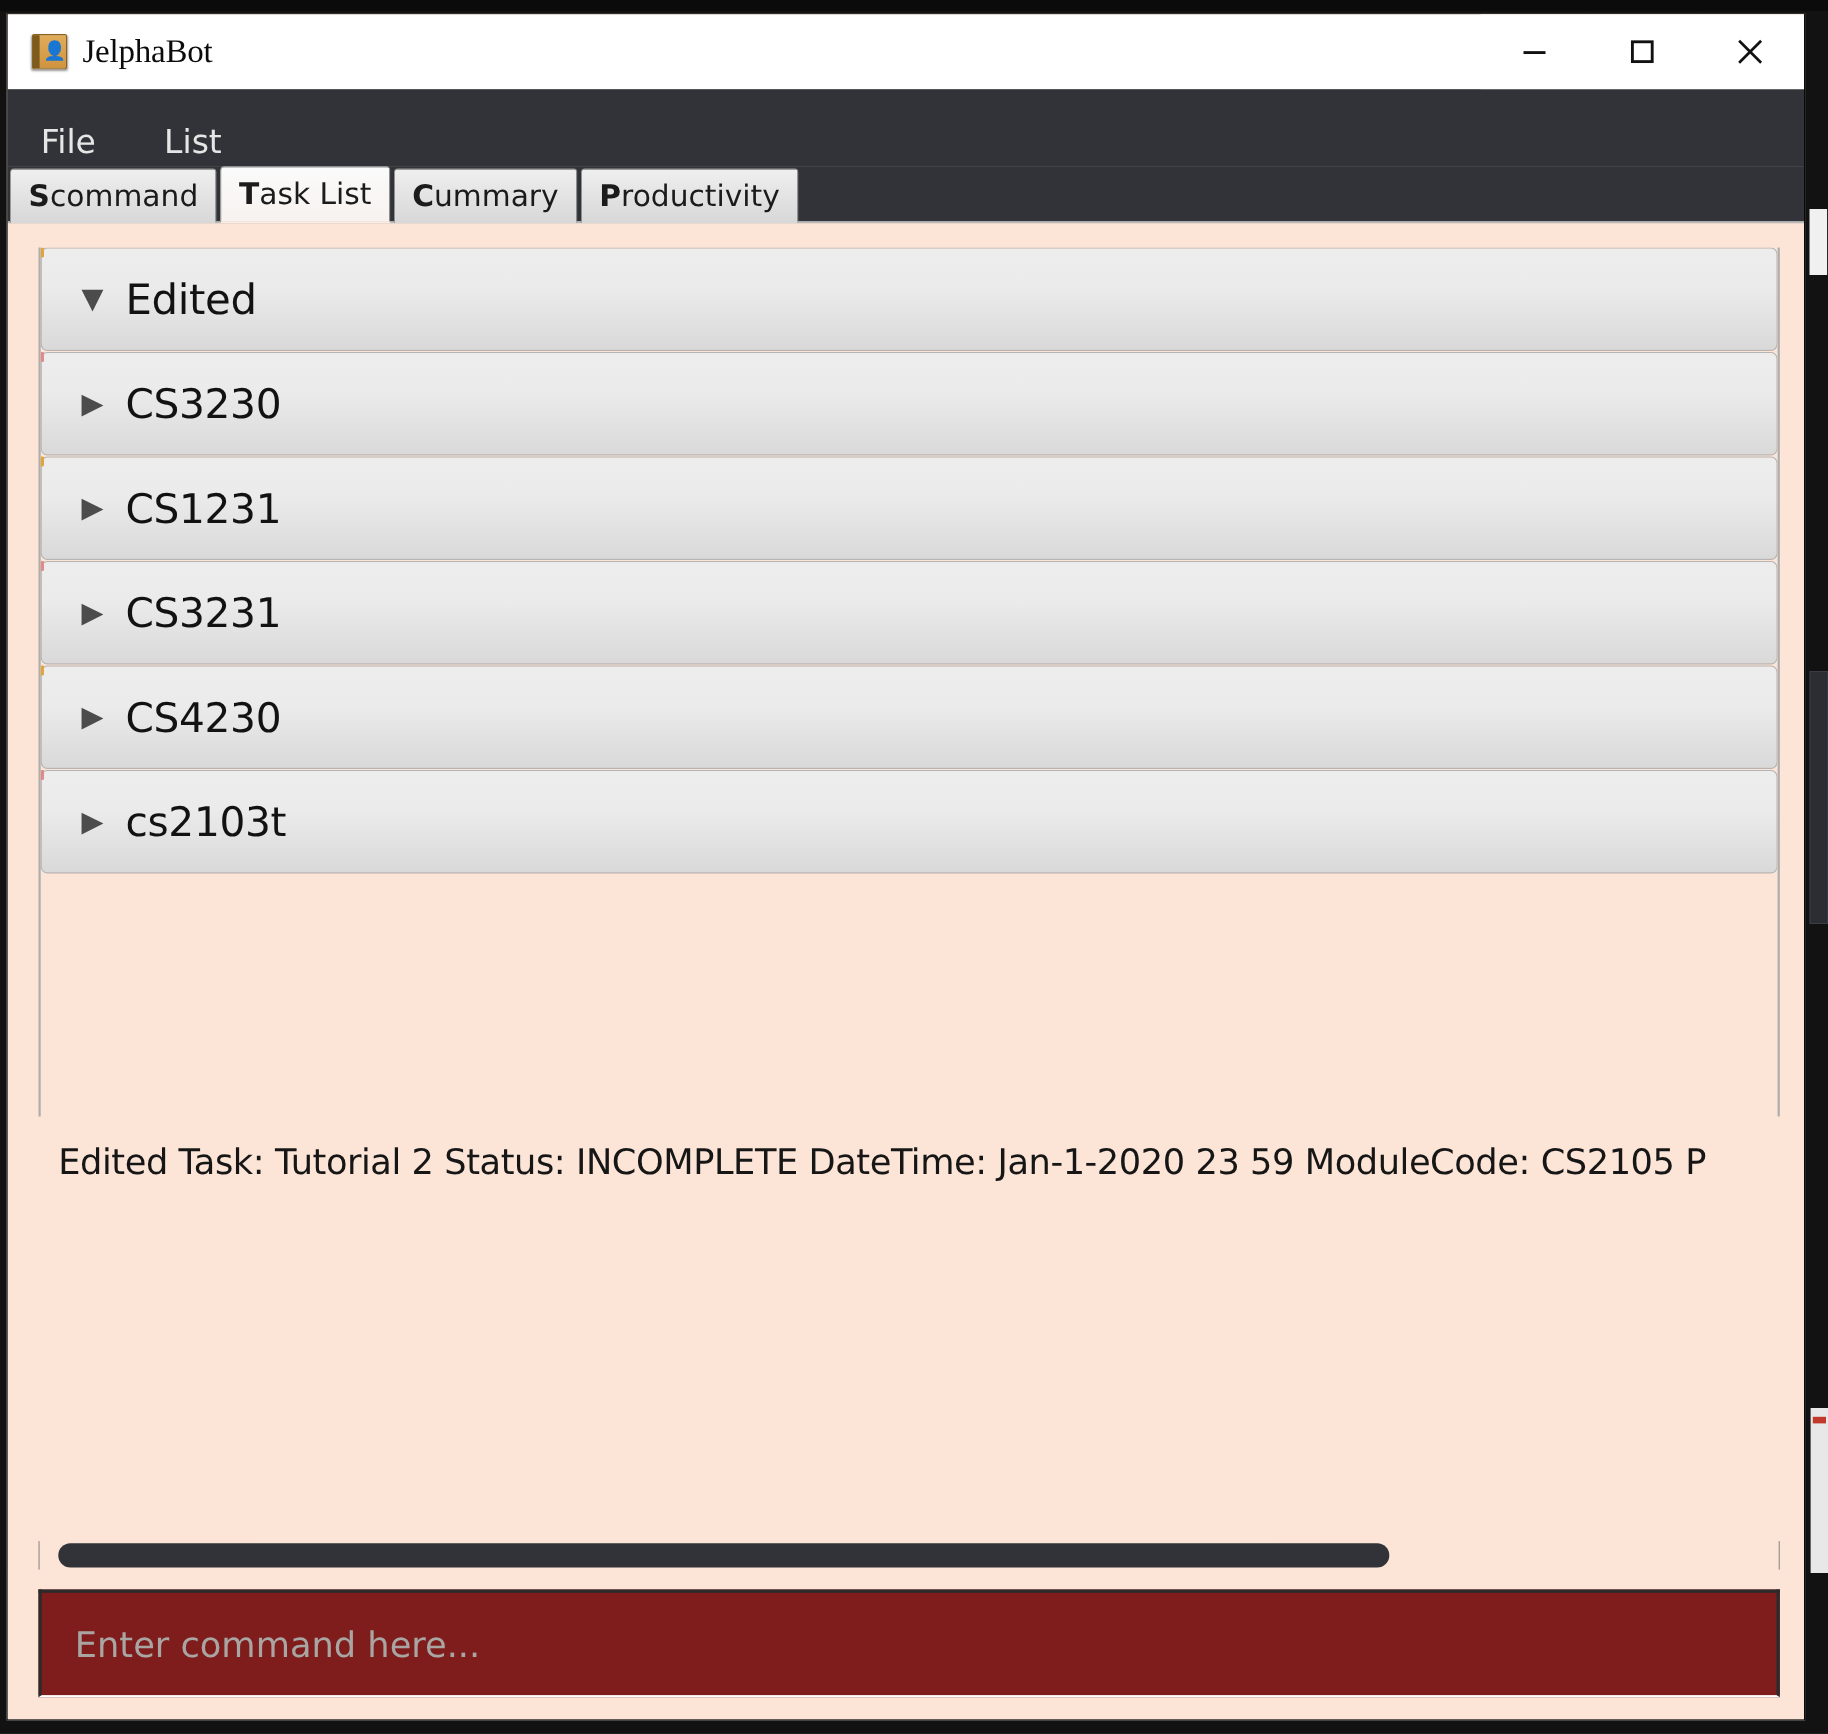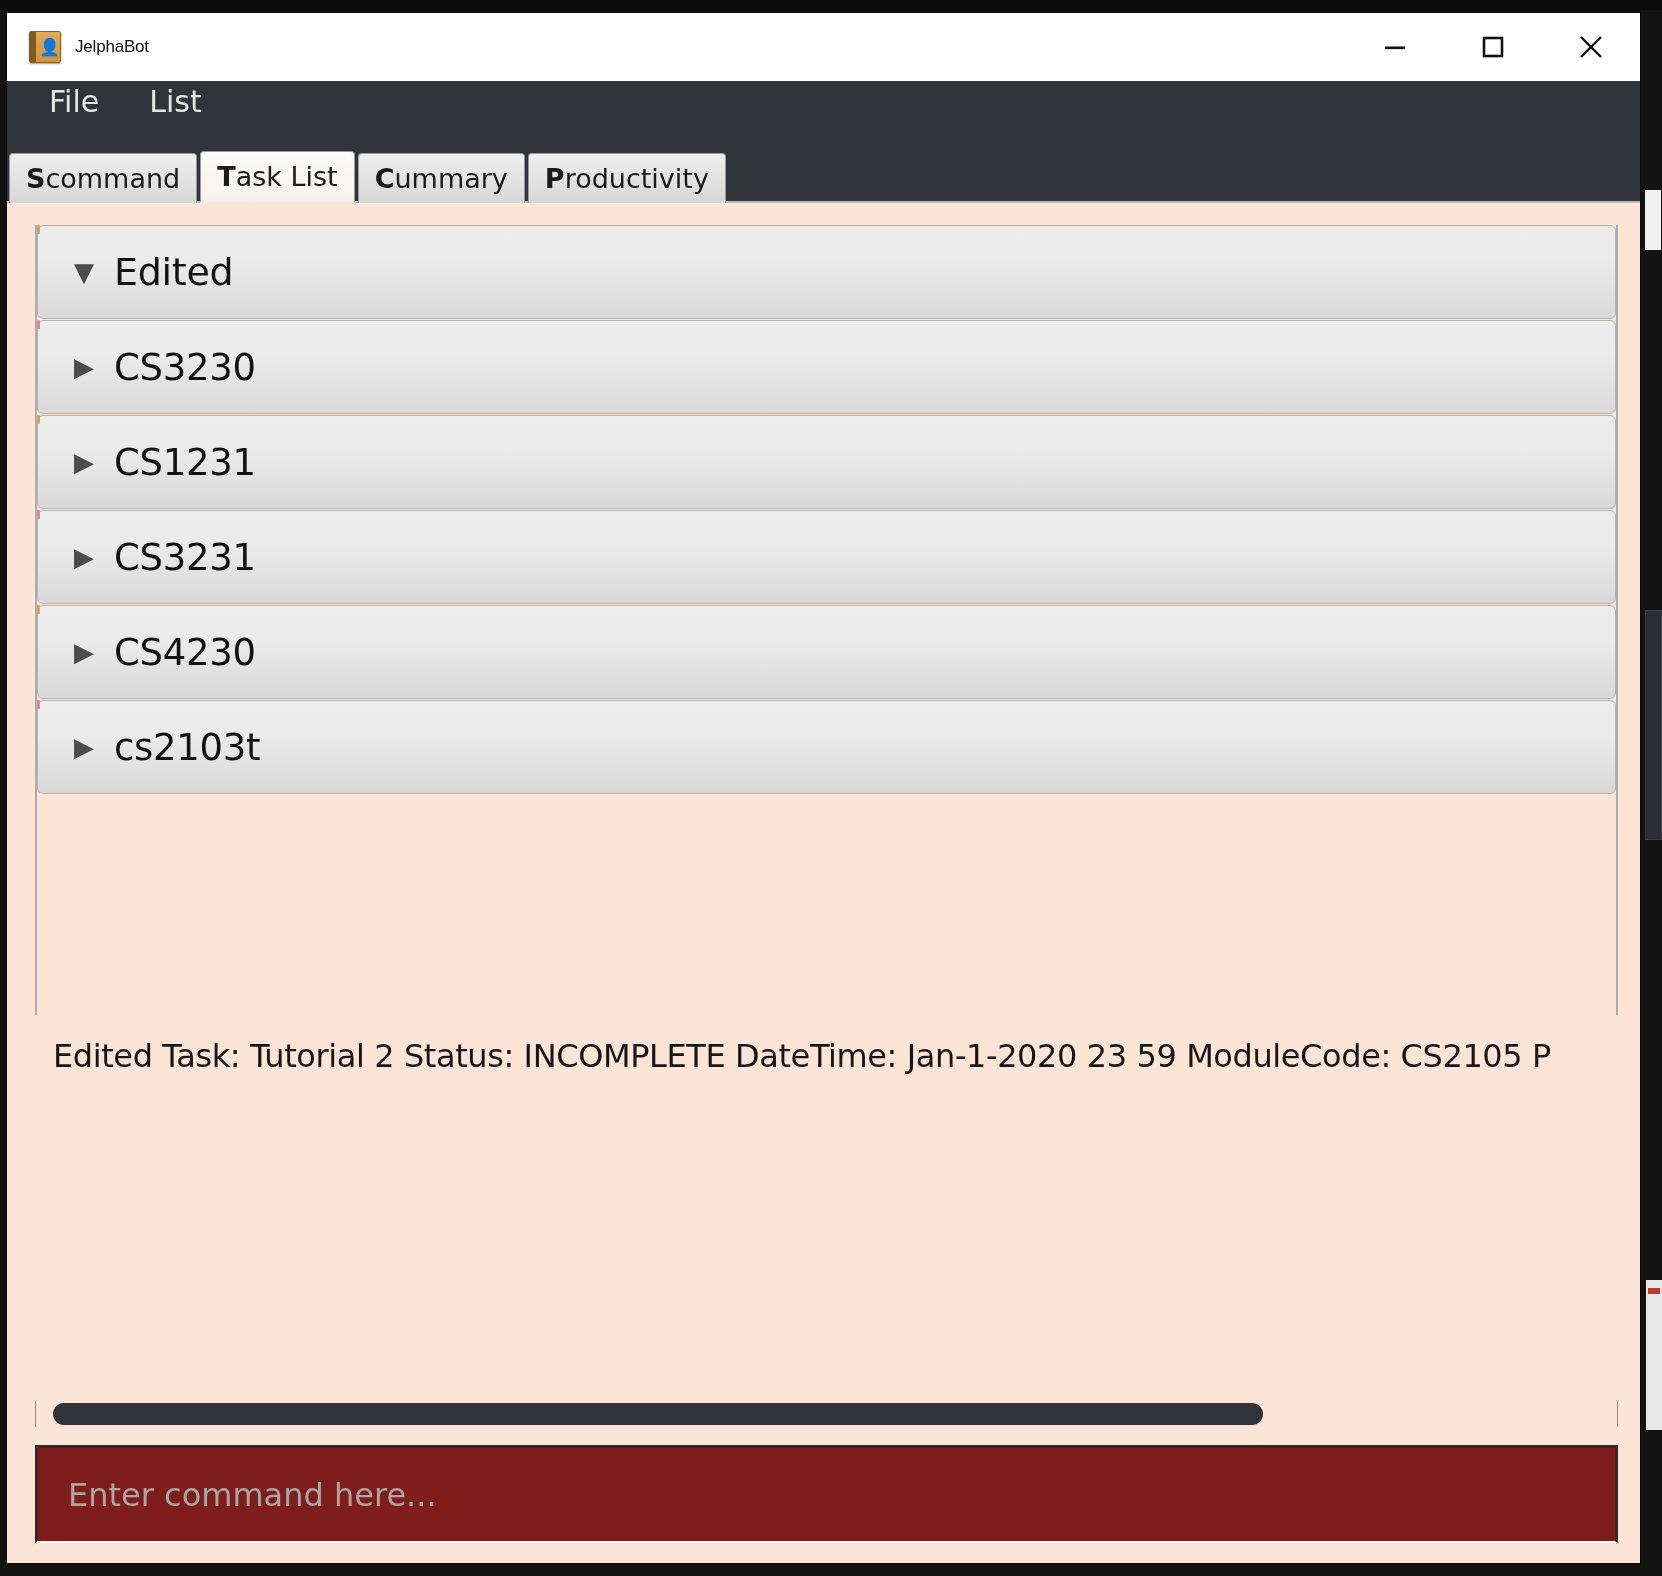--- a/index.html
+++ b/index.html
@@ -80,23 +80,23 @@
     position: absolute;
     left: 9px; top: 5px;
     width: 18px; height: 20px;
     color: #3a2c10;
     font-size: 17px;
     line-height: 20px;
     text-align: center;
   }
   #title-text {
     margin-left: 14px;
-    font-size: 17px;
+    font-size: 30px;
     color: #0c0c0c;
-    font-family: Liberation Sans, sans-serif;
+    font-family: Liberation Serif, serif;
     letter-spacing: -0.2px;
   }
   #window-controls {
     margin-left: auto;
     display: flex;
     align-items: center;
     height: 100%;
   }
   .win-btn {
     width: 98px;
@@ -106,24 +106,24 @@
     justify-content: center;
     background: #ffffff;
   }
   .win-btn svg { display: block; }
 
   
   #menu-bar {
     height: 70px;
     background: #313338;
     display: flex;
-    align-items: flex-start;
-    flex: 0 0 auto;
-    padding-left: 38px;
-    gap: 42px;
+    align-items: flex-end;
+    flex: 0 0 auto;
+    padding-left: 26px;
+    gap: 54px;
   }
   .menu-item {
     color: #e6e6e6;
     font-size: 30px;
     font-family: "DejaVu Sans", sans-serif;
     line-height: 1;
     padding: 6px 4px;
   }
 
   

